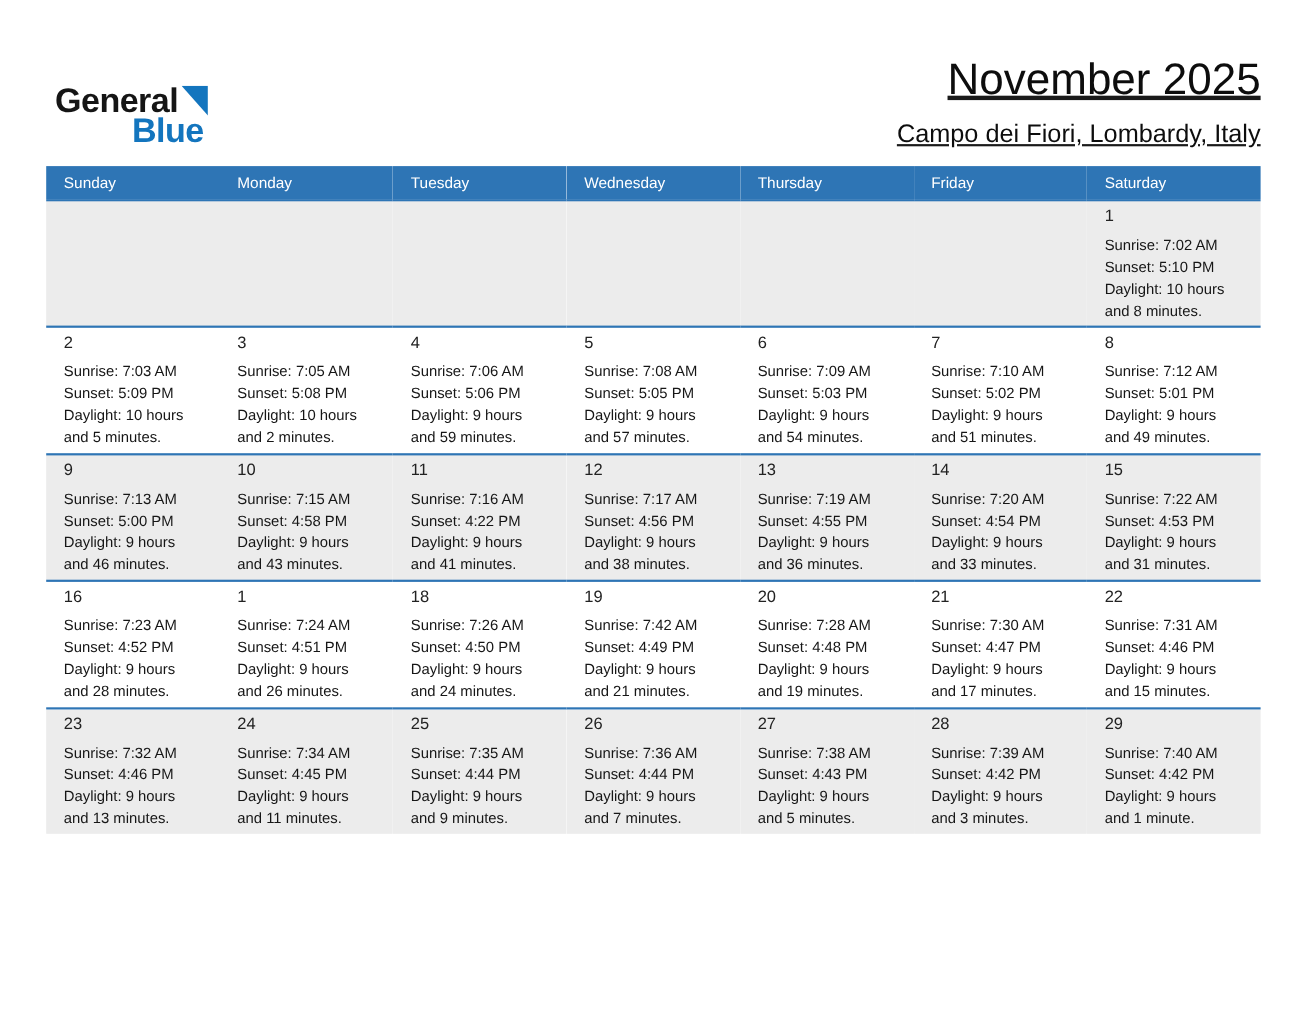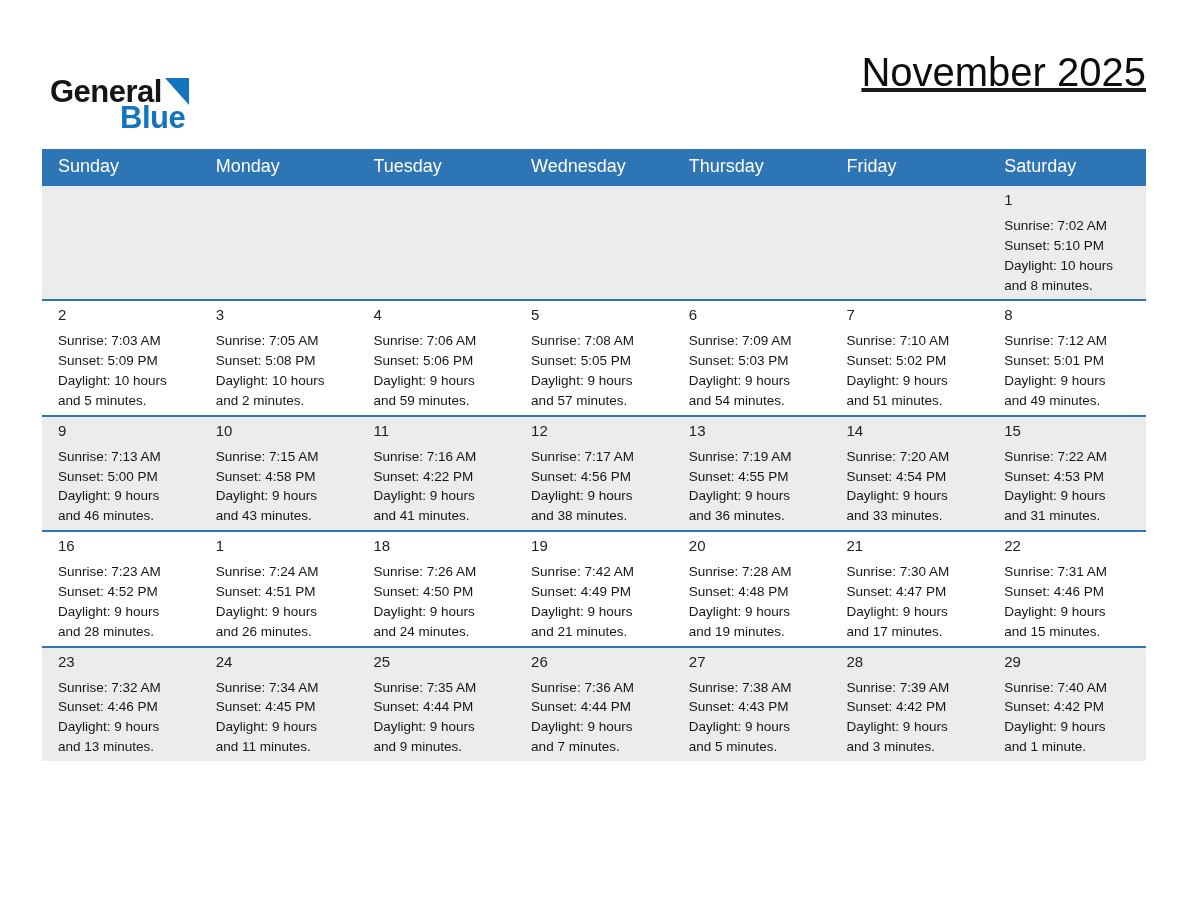--- a/index.html
+++ b/index.html
@@ -77,21 +77,21 @@
   
   table.calendar {
     width: 100%;
     border-collapse: collapse;
     table-layout: fixed;
   }
   thead th {
     background: var(--header-blue, #2e75b5);
     color: #ffffff;
     font-weight: 400;
-    font-size: 18px;
+    font-size: 14px;
     text-align: left;
     padding: 7px 4px 7px 16px;
     overflow: hidden;
     white-space: nowrap;
   }
   tbody tr {
     border-top: 2px solid var(--separator-blue, #2e75b5);
   }
   tbody tr:nth-child(odd) {
     background: var(--row-gray, #ececec);
@@ -126,20 +126,21 @@
         <span class="logo-triangle">
           <svg width="24" height="28" viewBox="0 0 24 28" aria-hidden="true">
             <polygon points="0,0 24,0 24,27" fill="#1375be"></polygon>
           </svg>
         </span>
       </div>
       <div class="logo-blue">Blue</div>
     </div>
     <div class="titles">
       <h1 class="page-title">November 2025</h1>
+      <div class="page-subtitle">Campo dei Fiori, Lombardy, Italy</div>
     </div>
   </div>
 
   <table class="calendar">
     <thead>
       <tr id="day-names-row">
           <th>Sunday</th>
           <th>Monday</th>
           <th>Tuesday</th>
           <th>Wednesday</th>

